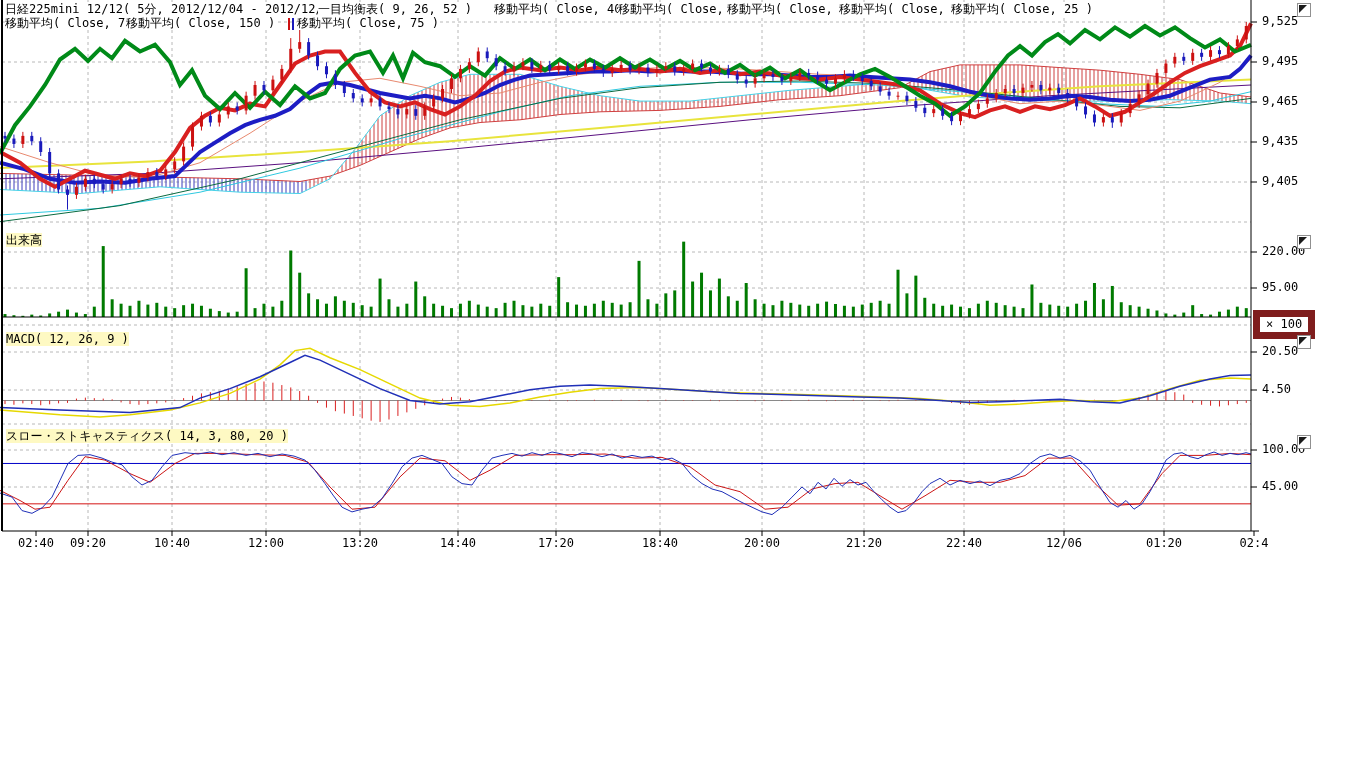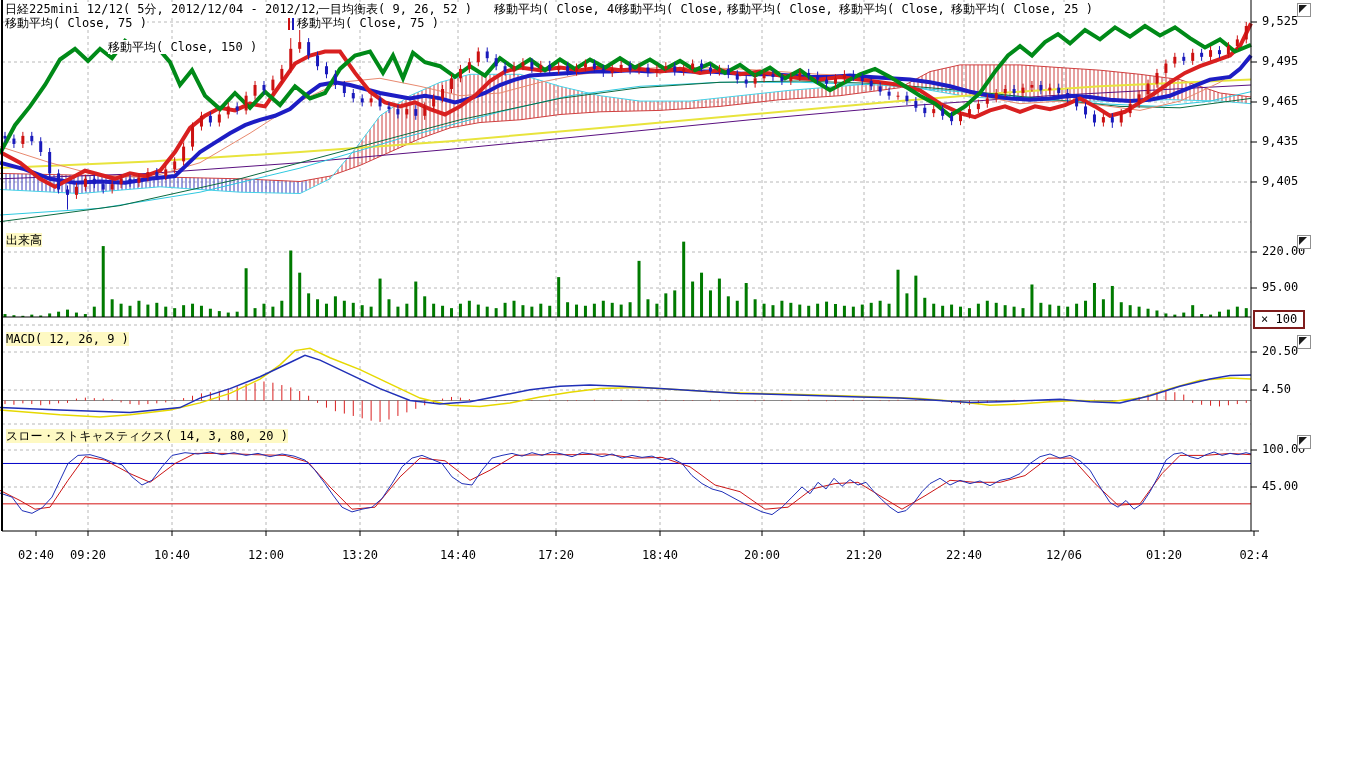--- a/index.html
+++ b/index.html
@@ -3,22 +3,22 @@
 <meta charset="utf-8">
 <style>
   html,body{margin:0;padding:0;background:#ffffff;}
   body{width:1366px;height:768px;position:relative;overflow:hidden;
        font-family:"DejaVu Sans Mono","Liberation Sans",sans-serif;font-size:12px;color:#000;}
   #stage{position:absolute;left:0;top:0;width:1366px;height:768px;}
   #chart-svg{position:absolute;left:0;top:0;}
   .legend-item{position:absolute;white-space:pre;background:#ffffff;line-height:14px;}
   .panel-title{position:absolute;white-space:pre;background:#fef9c3;line-height:14px;}
   .yaxis-label{position:absolute;white-space:pre;line-height:13px;text-align:right;}
-  .xaxis-label{position:absolute;white-space:pre;line-height:13px;transform:translateX(-50%);margin-top:12px;}
-  .unit-box{position:absolute;border:2px solid #7f1d1d;background:#fff;padding:0 6px;line-height:15px;}
+  .xaxis-label{position:absolute;white-space:pre;line-height:13px;transform:translateX(-50%);}
+  .unit-box{position:absolute;border:7px solid #7f1d1d;background:#fff;padding:0 6px;line-height:15px;}
   .panel-icon{position:absolute;width:12px;height:12px;border:1px solid #909090;background:#fff;}
   .panel-icon .tri{position:absolute;left:1px;top:1px;width:0;height:0;
        border-top:8px solid #1a1a1a;border-right:8px solid transparent;}
   .mini-marker{position:absolute;width:7px;height:12px;}
   .mini-marker span{position:absolute;top:0;width:2px;height:12px;}
 </style>
 </head>
 <body>
 
 <div id="stage">
@@ -943,21 +943,21 @@
 
   <div id="legend">
       <div class="legend-item" style="left: 5px; top: 2px;">日経225mini 12/12( 5分, 2012/12/04 - 2012/12/06 )</div>
       <div class="legend-item" style="left: 318px; top: 2px;">一目均衡表( 9, 26, 52 )</div>
       <div class="legend-item" style="left: 494px; top: 2px;">移動平均( Close, 40 )</div>
       <div class="legend-item" style="left: 618px; top: 2px;">移動平均( Close, 5 )</div>
       <div class="legend-item" style="left: 727px; top: 2px;">移動平均( Close, 10 )</div>
       <div class="legend-item" style="left: 839px; top: 2px;">移動平均( Close, 20 )</div>
       <div class="legend-item" style="left: 951px; top: 2px;">移動平均( Close, 25 )</div>
       <div class="legend-item" style="left: 5px; top: 16px;">移動平均( Close, 75 )</div>
-      <div class="legend-item" style="left: 108px; top: 16px; margin-top: 24px;">移動平均( Close, 150 )</div>
+      <div class="legend-item" style="left: 126px; top: 16px;">移動平均( Close, 150 )</div>
       <div class="legend-item" style="left: 297px; top: 16px;">移動平均( Close, 75 )</div>
       <div class="mini-marker" style="left: 288px; top: 18px;">
         <span style="left:0;background:#cc1111"></span>
         <span style="left:4px;background:#1a1abb"></span>
       </div>
     </div>
 
   <div class="panel-title" style="left:6px;top:233px;">出来高</div>
   <div class="panel-title" style="left:6px;top:332px;">MACD( 12, 26, 9 )</div>
   <div class="panel-title" style="left:6px;top:429px;">スロー・ストキャスティクス( 14, 3, 80, 20 )</div>

